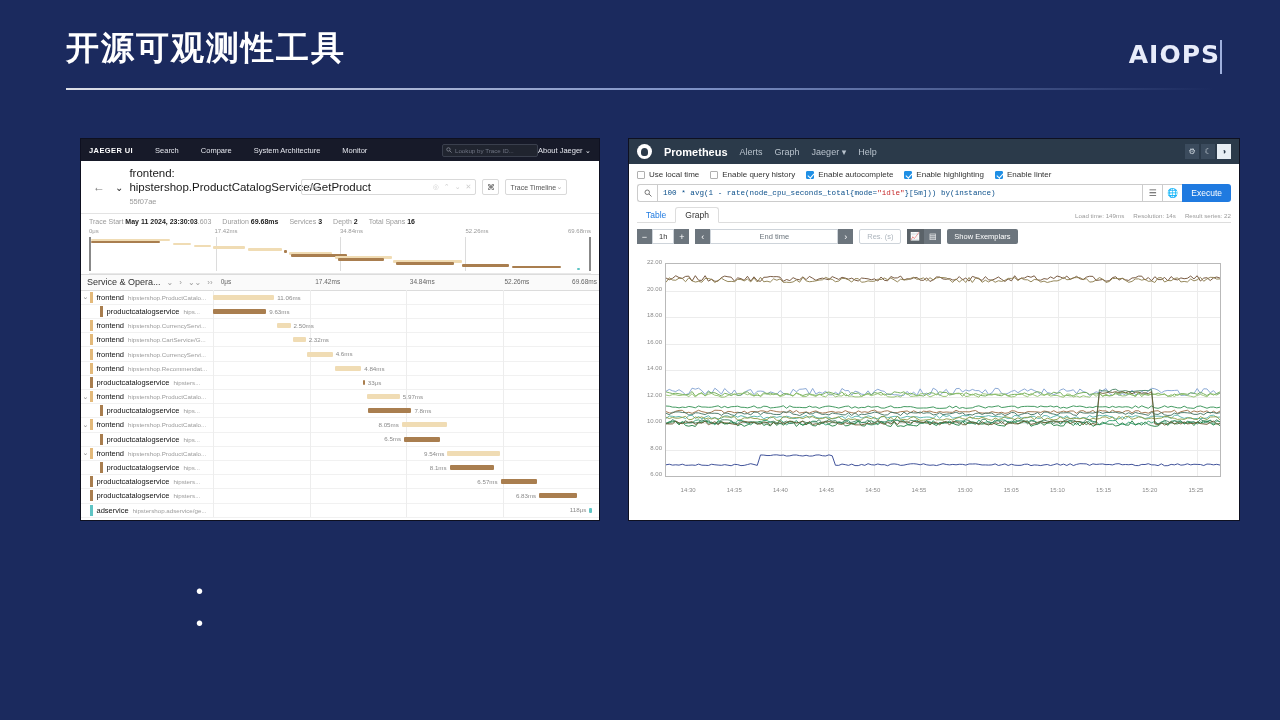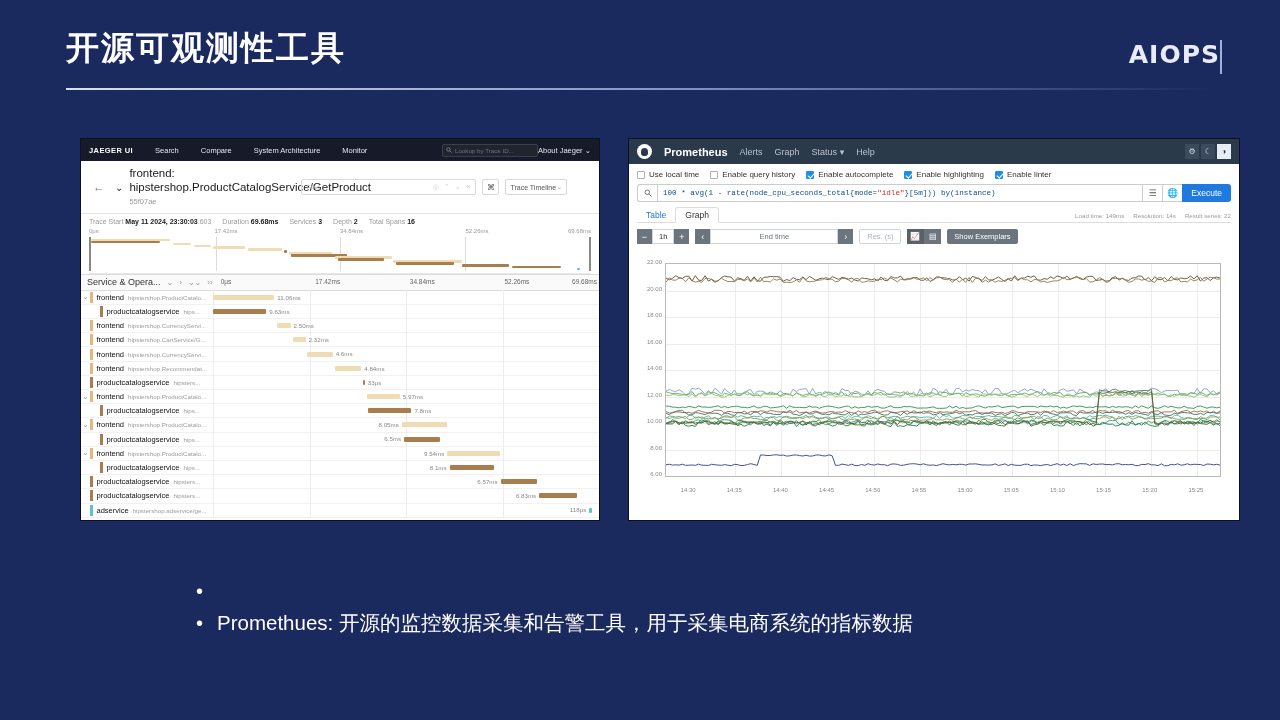--- a/index.html
+++ b/index.html
@@ -586,21 +586,21 @@
 
 <div class="prom">
 
   <div class="p-topbar">
     <div class="p-logo">
         <div class="flame"></div>
       </div>
     <div class="p-brand">Prometheus</div>
     <div class="p-nav">Alerts</div>
     <div class="p-nav">Graph</div>
-    <div class="p-nav"><span>Status</span><span> ▾</span></div>
+    <div class="p-nav"><span>Jaeger</span><span> ▾</span></div>
     <div class="p-nav">Help</div>
     <div class="p-toolicons">
       <div class="p-toolicon">⚙</div>
       <div class="p-toolicon">☾</div>
       <div class="p-toolicon active">◑</div>
     </div>
   </div>
 
   <div class="p-checks" id="prom-checks">
       <label class="p-check">
@@ -733,15 +733,14 @@
       <div class="p-xlabel" style="left: 558.917px;">15:25</div>
     </div>
 </div>
 
 <div class="bullets" id="bullets">
     <div class="bullet">
       <span class="dot">•</span>
     </div>
     <div class="bullet">
       <span class="dot">•</span>
-      <span class="btxt">Promethues:  开源的监控数据采集和告警工具，用于采集电商系统的指标数据</span>
     </div>
   </div>
 
 </body></html>

